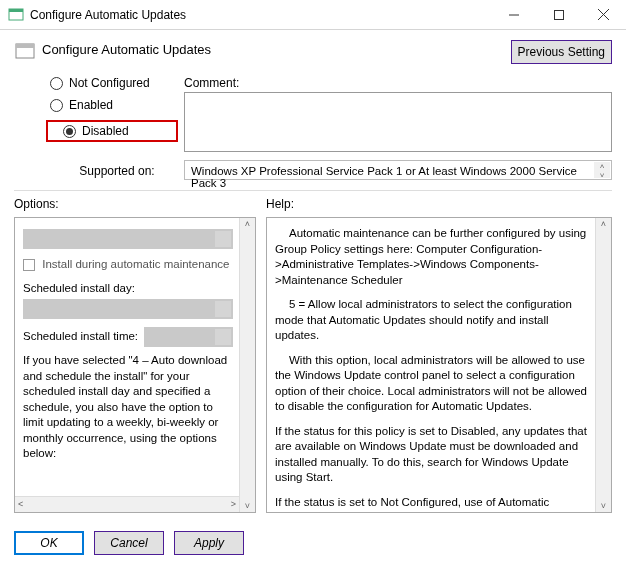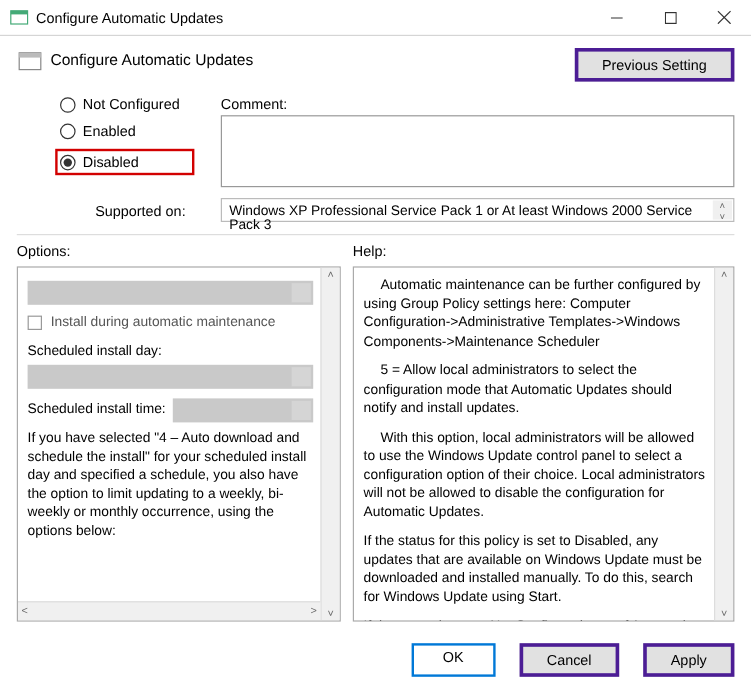--- a/index.html
+++ b/index.html
@@ -6,51 +6,51 @@
   body { font-family: "Segoe UI", Tahoma, sans-serif; font-size: 11.5px; background: #fff; color: #000; width: 626px; height: 580px; overflow: hidden; }
   .titlebar { height: 30px; background: #fff; display: flex; align-items: center; padding: 0 0 0 8px; border-bottom: 1px solid #d5d5d5; }
   .titlebar .ico { width: 16px; height: 16px; margin-right: 6px; }
   .titlebar .title { flex: 1; font-size: 12px; }
   .titlebar .winbtn { width: 45px; height: 30px; display: flex; align-items: center; justify-content: center; color: #555; }
   .content { padding: 10px 14px 8px 14px; }
   .header-row { display: flex; align-items: flex-start; margin-bottom: 12px; }
   .header-row .hicon { width: 22px; height: 22px; margin-right: 6px; }
   .header-row .htitle { flex: 1; font-size: 13px; padding-top: 2px; }
   .navbtns { display: flex; gap: 8px; }
-  .btn { background: #e1e1e1; border: 3px solid #4c1d95; padding: 4px 20px; font-size: 12px; min-width: 70px; text-align: center; }
+  .btn { background: #e1e1e1; border: 1px solid #4c1d95; padding: 4px 6px; font-size: 12px; min-width: 70px; text-align: center; }
   .btn.primary { background: #fff; border: 2px solid #0078d7; padding: 3px 20px; }
   .row2 { display: flex; align-items: flex-start; margin-bottom: 6px; }
   .leftcol { width: 170px; padding-left: 36px; }
   .radio-row { display: flex; align-items: center; margin-bottom: 8px; font-size: 12px; }
-  .radio-row.highlight { border: 2px solid #d20000; padding: 2px 6px 2px 2px; margin-left: -4px; margin-right: 20px; width: 116px; }
+  .radio-row.highlight { border: 2px solid #d20000; padding: 2px 6px 2px 15px; margin-left: -4px; margin-right: 20px; width: 132px; }
   .radio { width: 13px; height: 13px; border: 1px solid #333; border-radius: 50%; margin-right: 6px; display: inline-flex; align-items: center; justify-content: center; }
   .radio.sel::after { content: ""; width: 7px; height: 7px; background: #333; border-radius: 50%; }
   .rightcol { flex: 1; }
   .lbl { font-size: 12px; margin-bottom: 2px; display: block; }
   .txtarea { width: 100%; height: 60px; border: 1px solid #999; background: #fff; resize: none; }
   .supported-row { display: flex; align-items: flex-start; margin-top: 6px; }
   .supported-lbl { width: 128px; text-align: center; padding-right: 6px; font-size: 12px; padding-top: 4px; margin-left: 42px; }
   .supported-box { flex: 1; border: 1px solid #bbb; background: #fff; padding: 4px 6px; height: 20px; font-size: 11.5px; position: relative; }
   .supported-box .sb { position: absolute; right: 1px; top: 1px; bottom: 1px; width: 16px; background: #f0f0f0; display: flex; flex-direction: column; justify-content: space-between; align-items: center; font-size: 8px; color: #666; }
   hr.div { border: none; border-top: 1px solid #ddd; margin: 10px 0 6px 0; }
   .panels { display: flex; gap: 10px; margin-top: 4px; }
   .panel-col { display: flex; flex-direction: column; }
-  .panel-col.left { width: 270px; }
+  .panel-col.left { width: 242px; }
   .panel-col.right { flex: 1; }
   .panel-hdr { font-size: 12px; margin-bottom: 6px; }
   .panel { border: 1px solid #aaa; background: #fff; padding: 8px; height: 296px; overflow: hidden; position: relative; font-size: 11.5px; line-height: 1.35; }
   .panel.left .dd { width: 100%; height: 20px; background: #c9c9c9; margin: 3px 0 8px 0; position: relative; }
   .panel.left .dd::after { content: ""; position: absolute; right: 2px; top: 2px; width: 16px; height: 16px; background: #d5d5d5; }
   .panel.left .chk { width: 12px; height: 12px; border: 1px solid #999; display: inline-block; vertical-align: middle; margin-right: 4px; }
   .panel .sb { position: absolute; right: 0; top: 0; bottom: 0; width: 16px; background: #f0f0f0; display: flex; flex-direction: column; justify-content: space-between; align-items: center; font-size: 9px; color: #666; border-left: 1px solid #ddd; }
   .panel .sbh { position: absolute; left: 0; right: 16px; bottom: 0; height: 16px; background: #f0f0f0; display: flex; justify-content: space-between; align-items: center; font-size: 9px; color: #666; border-top: 1px solid #ddd; }
   .panel.right p { margin-bottom: 9px; }
   .panel.right { padding-right: 22px; }
   .panel.left { padding-right: 22px; padding-bottom: 20px; }
-  .footer { display: flex; justify-content: flex-end; gap: 20px; padding: 10px 14px; }
+  .footer { display: flex; gap: 10px; padding: 10px 14px; font-style: italic; }
   .secttl { margin: 2px 0 2px 0; }
   .gray { color: #555; }
 </style>
 </head>
 <body>
 
 <div class="titlebar">
   <span class="ico">
     <svg viewBox="0 0 16 16">
         <rect x="1" y="2" width="14" height="11" fill="#fff" stroke="#4a7"></rect>

